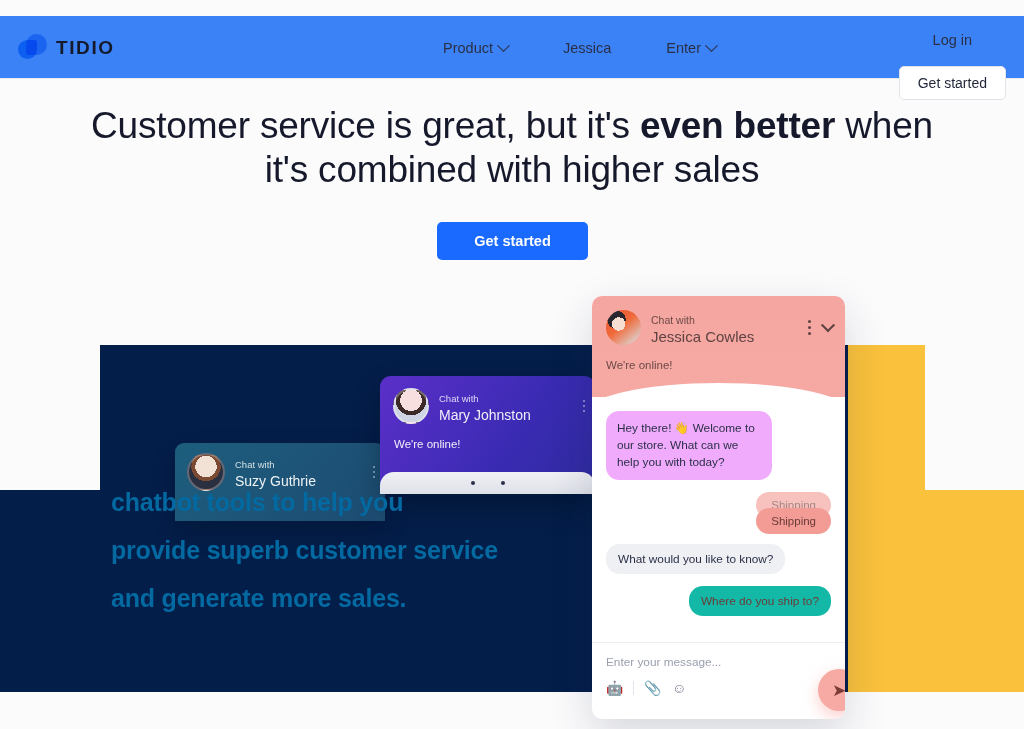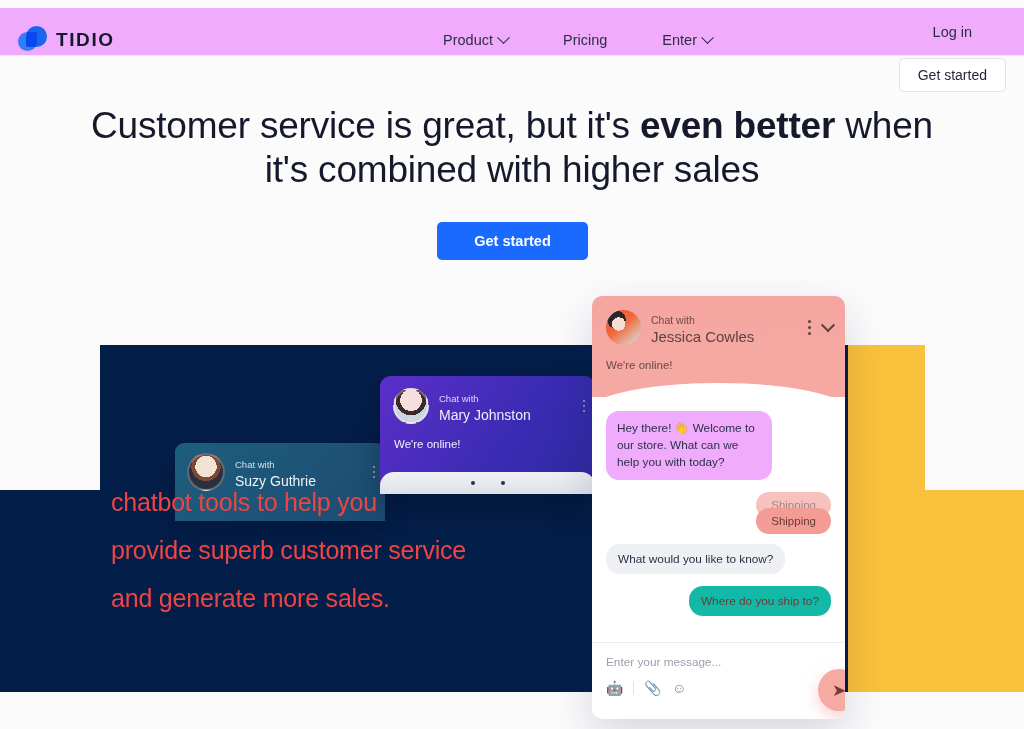--- a/index.html
+++ b/index.html
@@ -6,23 +6,23 @@
   html, body {
     width: 1024px; height: 729px;
     font-family: "Liberation Sans", sans-serif;
     background: #fbfbfc;
     overflow: hidden;
   }
   .page { position: relative; width: 1024px; height: 729px; background: #fbfbfc; }
 
   
   .header {
-    position: absolute; top: 8px; left: 0;
-    width: 1024px; height: 48px;
-    background: #f0abfc;
+    position: absolute; top: 16px; left: 0;
+    width: 1024px; height: 63px;
+    background: #3b82f6;
     border-bottom: 1px solid #ececf0;
     display: flex; align-items: center;
     z-index: 40;
   }
   .logo-wrap {
     position: absolute; left: 18px; top: 18px;
     display: flex; align-items: center; gap: 9px;
   }
   .logo-mark { position: relative; width: 29px; height: 27px; }
   .logo-mark .drop-back {
@@ -113,22 +113,22 @@
     background: #041e4a; z-index: 2;
   }
   .panel-navy-bottom {
     position: absolute; left: 0; top: 490px;
     width: 848px; height: 202px;
     background: #041e4a; z-index: 2;
   }
   .panel-copy {
     position: absolute; left: 111px; top: 478px;
     width: 560px; z-index: 6;
-    color: #ef4444;
-    font-size: 25px; line-height: 48px; font-weight: 400;
+    color: #0369a1;
+    font-size: 25px; line-height: 48px; font-weight: 700;
     letter-spacing: -.2px;
   }
   .panel-copy .line { display: block; }
 
   
   .card-suzy {
     position: absolute; left: 175px; top: 443px;
     width: 210px; height: 78px;
     background: linear-gradient(135deg, #1d5e7d 0%, #1d4b72 100%);
     border-radius: 9px 9px 0 0;
@@ -279,21 +279,21 @@
       </span>
       <span class="logo-text">TIDIO</span>
     </div>
 
     <div class="nav">
       <div class="nav-item">
         <span>Product</span>
         <span class="chev"></span>
       </div>
       <div class="nav-item">
-        <span>Pricing</span>
+        <span>Jessica</span>
       </div>
       <div class="nav-item">
         <span>Enter</span>
         <span class="chev"></span>
       </div>
     </div>
 
     <div class="header-right">
       <span class="login-link">Log in</span>
       <button class="btn-outline">Get started</button>

